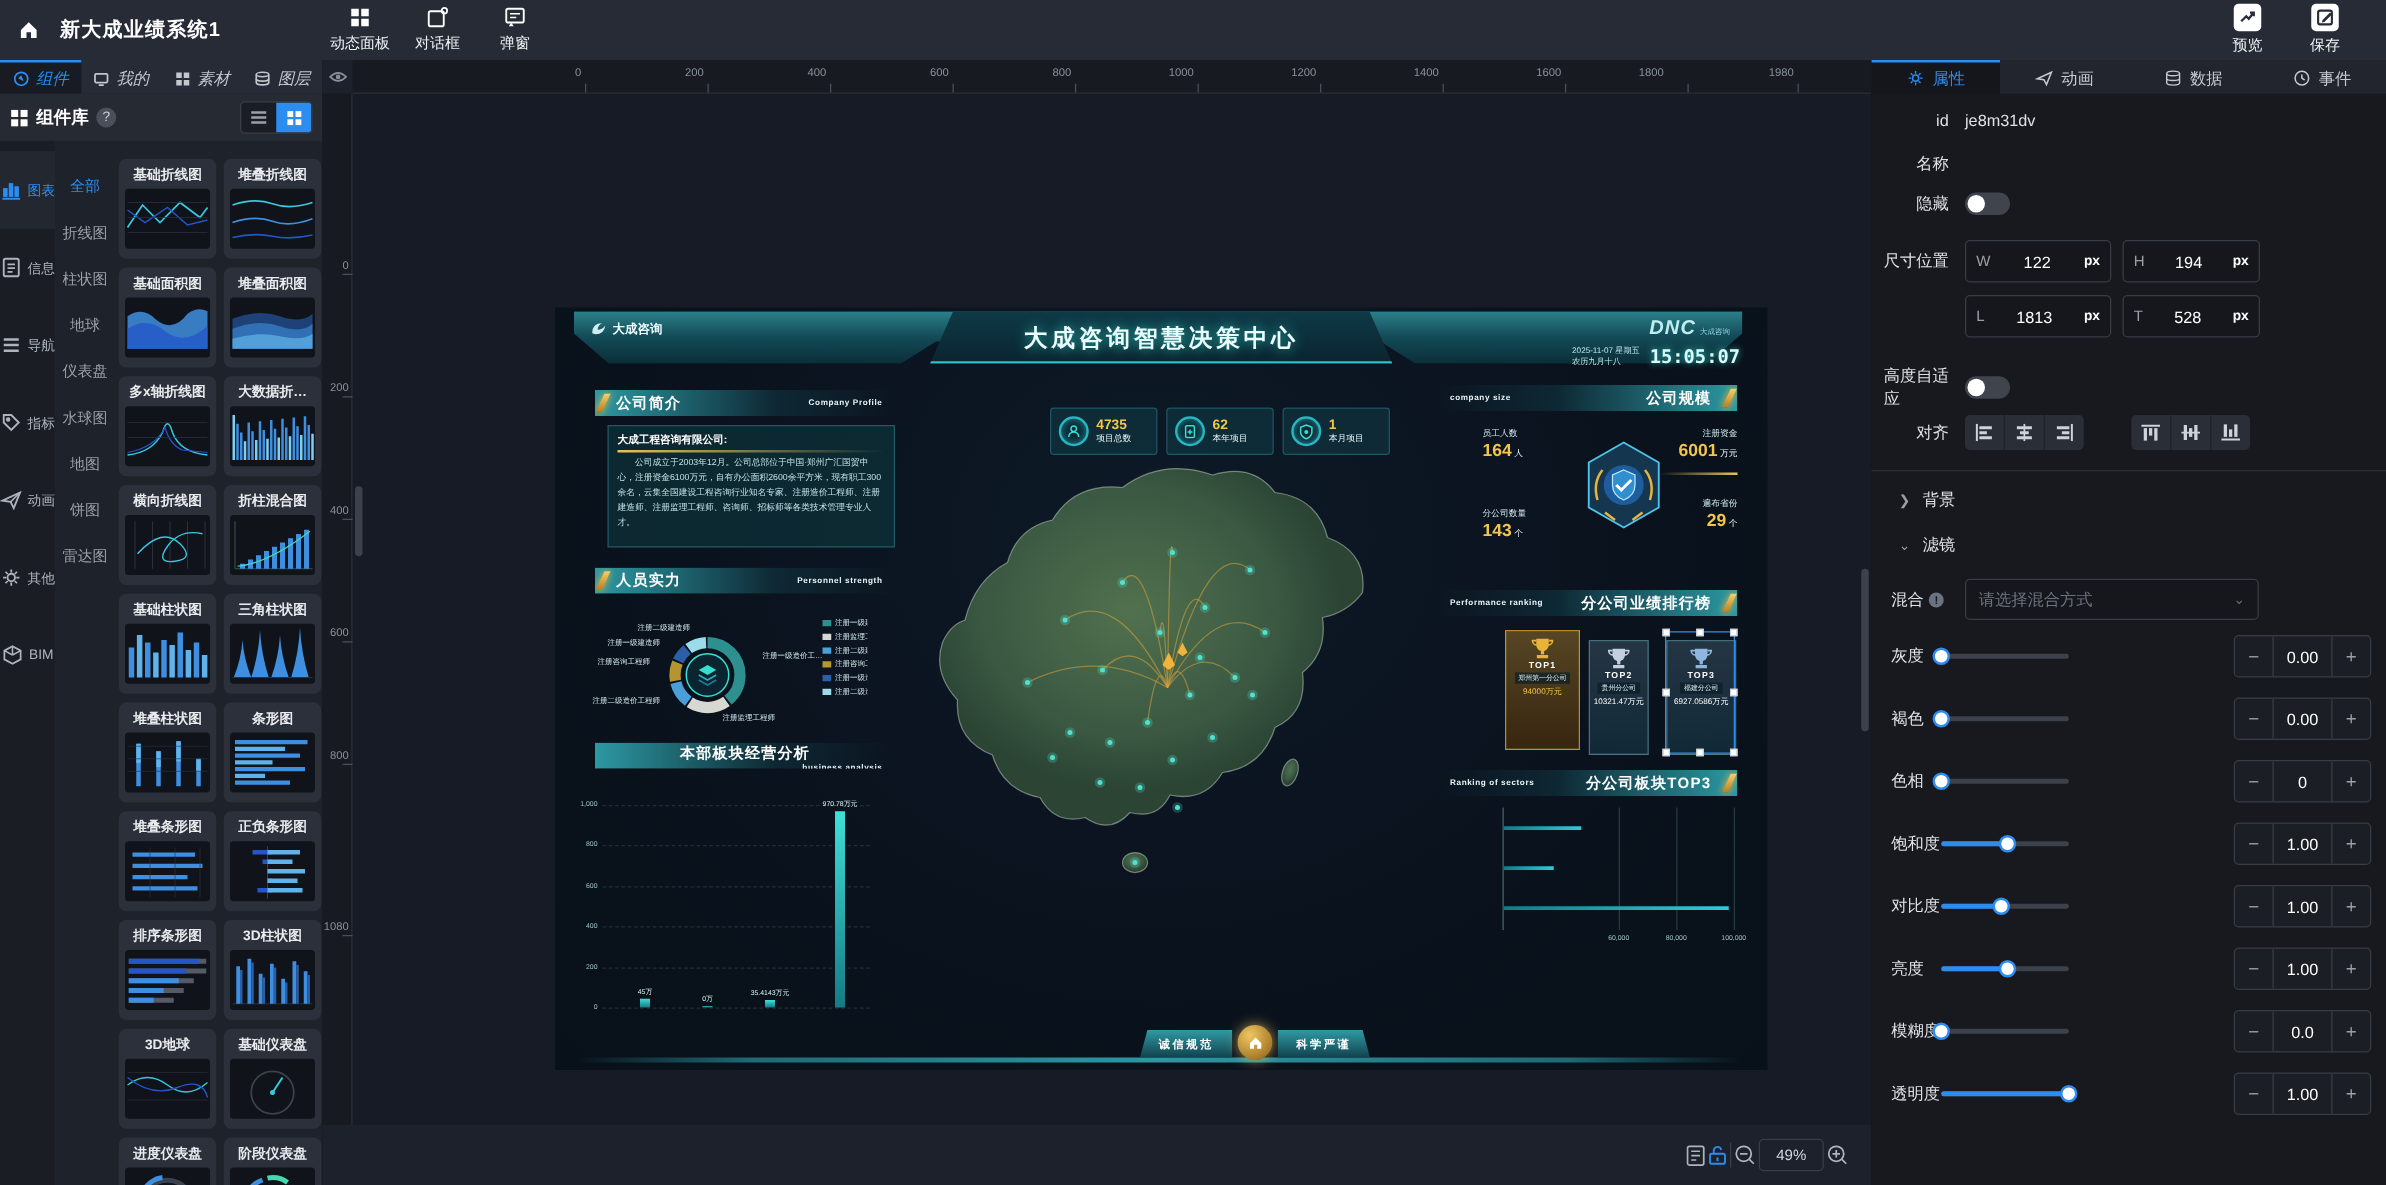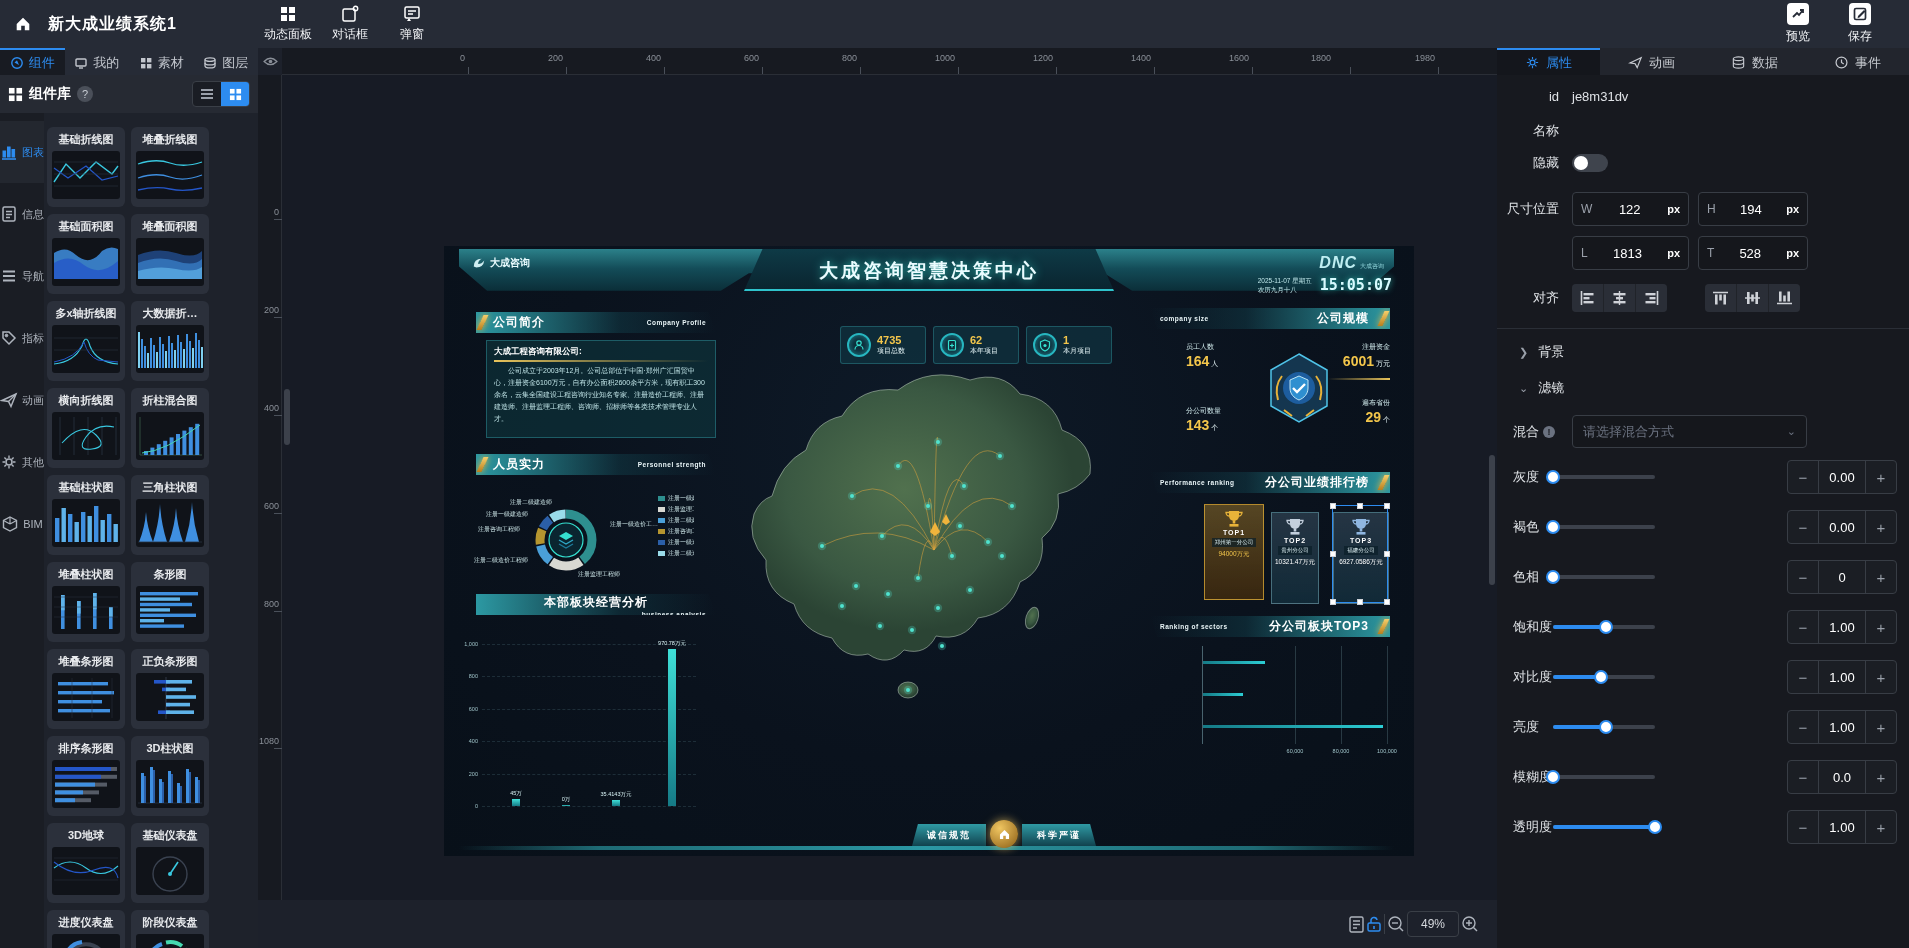--- a/index.html
+++ b/index.html
@@ -18,21 +18,21 @@
   .tb-actions { display:flex; margin-right:18px; }
   .tb-action { width:62px; display:flex; flex-direction:column; align-items:center; justify-content:center; gap:3px; cursor:pointer; }
   .tb-action .abox { width:22px; height:22px; background:#fff; border-radius:4px; display:flex; align-items:center; justify-content:center; }
   .tb-action span { font-size:12px; color:#f0f2f5; }
 
   .main { flex:1; display:flex; min-height:0; }
 
   
   .left-panel { width:258px; background:#1e222b; display:flex; flex-direction:column; flex:0 0 258px; }
   .ltabs { height:27px; background:#262b36; display:flex; flex:0 0 27px; }
-  .ltab { flex:1; display:flex; align-items:center; justify-content:center; gap:5px; font-size:13px; color:#c2c6cd; cursor:pointer; border-top:2px solid transparent; }
+  .ltab { flex:1; display:flex; align-items:center; justify-content:center; gap:5px; font-size:13px; color:#c2c6cd; cursor:pointer; border-top:2px solid transparent;font-style:italic; }
   .ltab.active { color:#2d8cf0; background:#181b22; border-top:2px solid #2d8cf0; }
   .lib-header { height:38px; background:#262a33; display:flex; align-items:center; padding:0 8px; flex:0 0 38px; }
   .lh-title { color:#fff; font-size:14px; font-weight:bold; margin:0 6px; }
   .lh-help { width:16px; height:16px; border-radius:50%; background:#4a4f59; color:#c9cdd4; font-size:11px; display:flex; align-items:center; justify-content:center; }
   .view-toggle { margin-left:auto; display:flex; background:#1a1d24; border:1px solid #3a3f47; border-radius:4px; overflow:hidden; }
   .vbtn { width:28px; height:24px; display:flex; align-items:center; justify-content:center; cursor:pointer; }
   .vbtn.active { background:#2d8cf0; }
   .lib-body { flex:1; display:flex; min-height:0; }
   .rail { width:44px; background:#1a1d24; display:flex; flex-direction:column; padding-top:8px; }
   .rail-item { height:62px; display:flex; flex-direction:row; align-items:center; justify-content:center; gap:4px; color:#aeb4bd; font-size:11px; cursor:pointer; }
@@ -345,20 +345,31 @@
               </svg>
               <span>其他</span>
             </div>
             <div class="rail-item">
               <svg width="18" height="18" viewBox="0 0 18 18" style="color: rgb(174, 180, 189);">
                 <path d="M9,2 L15.5,5.5 V12.5 L9,16 L2.5,12.5 V5.5 Z" fill="none" stroke="currentColor" stroke-width="1.4"></path>
                 <path d="M9,2 V9 M9,9 L2.5,5.5 M9,9 L15.5,5.5" stroke="currentColor" stroke-width="1.2"></path>
               </svg>
               <span>BIM</span>
             </div>
+          </div>
+        <div class="cats" id="cats">
+            <div class="cat active">全部</div>
+            <div class="cat">折线图</div>
+            <div class="cat">柱状图</div>
+            <div class="cat">地球</div>
+            <div class="cat">仪表盘</div>
+            <div class="cat">水球图</div>
+            <div class="cat">地图</div>
+            <div class="cat">饼图</div>
+            <div class="cat">雷达图</div>
           </div>
         <div class="cards" id="cards">
             <div class="card">
               <div class="card-title">基础折线图</div>
               <div class="card-pv">
                 <svg width="68" height="46" viewBox="0 0 68 46">
                   <polyline points="2,30 14,12 28,26 44,10 60,22 66,14" fill="none" stroke="#39c8e0" stroke-width="1.4"></polyline>
                   <polyline points="2,16 16,26 34,14 50,28 66,24" fill="none" stroke="#2456c8" stroke-width="1.2"></polyline>
                   <path d="M2,10 h64 M2,22 h64 M2,34 h64" stroke="#2a3240" stroke-width=".6"></path>
                 </svg>
@@ -1142,20 +1153,26 @@
                 <span class="sv2">1813</span>
                 <span class="su">px</span>
               </div>
               <div class="sbox">
                 <span class="sk">T</span>
                 <span class="sv2">528</span>
                 <span class="su">px</span>
               </div>
             </div>
         </div>
+        <div class="prow" style="margin-top:22px;margin-bottom:4px;">
+          <span class="plabel" style="text-align:left;line-height:18px;">高度自适应</span>
+          <span class="toggle">
+              <span class="knob"></span>
+            </span>
+        </div>
         <div class="prow">
           <span class="plabel">对齐</span>
           <span class="align-group">
             <span class="abtn">
                 <svg width="15" height="14" viewBox="0 0 15 14">
                   <path d="M1.5,0 v14" stroke="#cfd2d8" stroke-width="1.6"></path>
                   <rect x="3.5" y="2" width="10" height="2.4" fill="#cfd2d8"></rect>
                   <rect x="3.5" y="6" width="6" height="2.4" fill="#cfd2d8"></rect>
                   <rect x="3.5" y="10" width="10" height="2.4" fill="#cfd2d8"></rect>
                 </svg>

